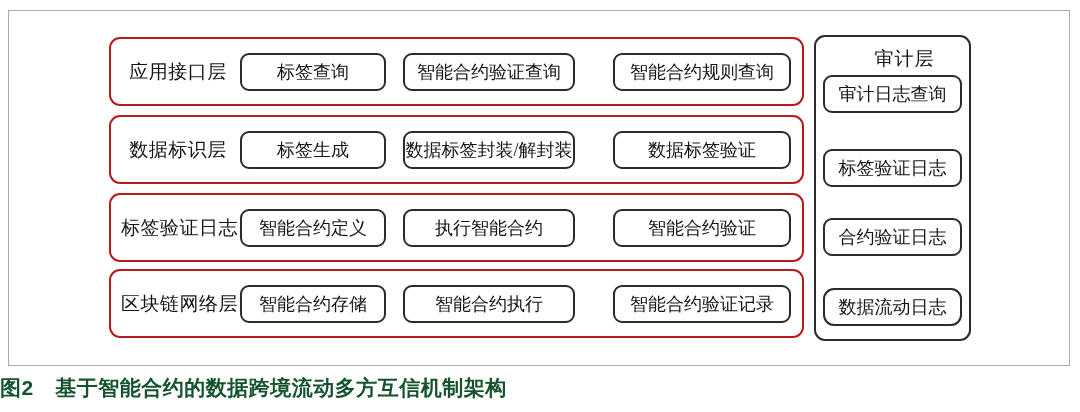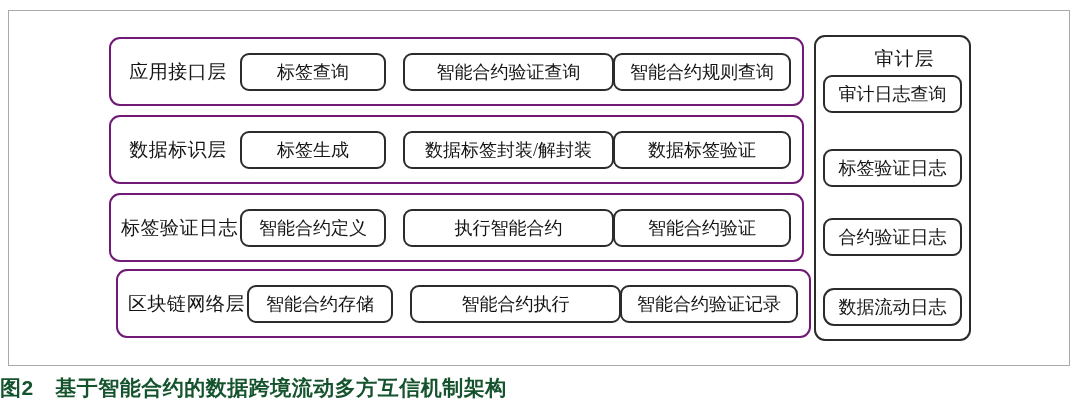--- a/index.html
+++ b/index.html
@@ -26,29 +26,29 @@
     border: 1px solid #a9a9a9;
     background: #ffffff;
     box-sizing: border-box;
   }
   
   .layer-row {
     position: absolute;
     left: 100px;
     width: 695px;
     height: 69px;
-    border: 2px solid #701a75;
+    border: 2px solid #b91c1c;
     border-radius: 11px;
     background: #ffffff;
     box-sizing: border-box;
   }
   .layer-row.r0 { top: 26px; }
   .layer-row.r1 { top: 104px; }
   .layer-row.r2 { top: 182px; }
-  .layer-row.r3 { top: 258px; margin-left: 7px; }
+  .layer-row.r3 { top: 258px; }
   .layer-label {
     position: absolute;
     left: 10px;
     top: 50%;
     transform: translateY(-50%);
     width: 114px;
     text-align: center;
     font-size: 19px;
     letter-spacing: 0.5px;
     white-space: nowrap;
@@ -62,21 +62,21 @@
     border-radius: 9px;
     background: #ffffff;
     box-sizing: border-box;
     display: flex;
     align-items: center;
     justify-content: center;
     font-size: 18px;
     white-space: nowrap;
   }
   .node.b0 { left: 129px; width: 146px; }
-  .node.b1 { left: 292px; width: 211px; }
+  .node.b1 { left: 292px; width: 172px; }
   .node.b2 { left: 502px; width: 178px; }
   
   .audit-panel {
     position: absolute;
     left: 805px;
     top: 24px;
     width: 157px;
     height: 306px;
     border: 2px solid #2b2b2b;
     border-radius: 11px;

